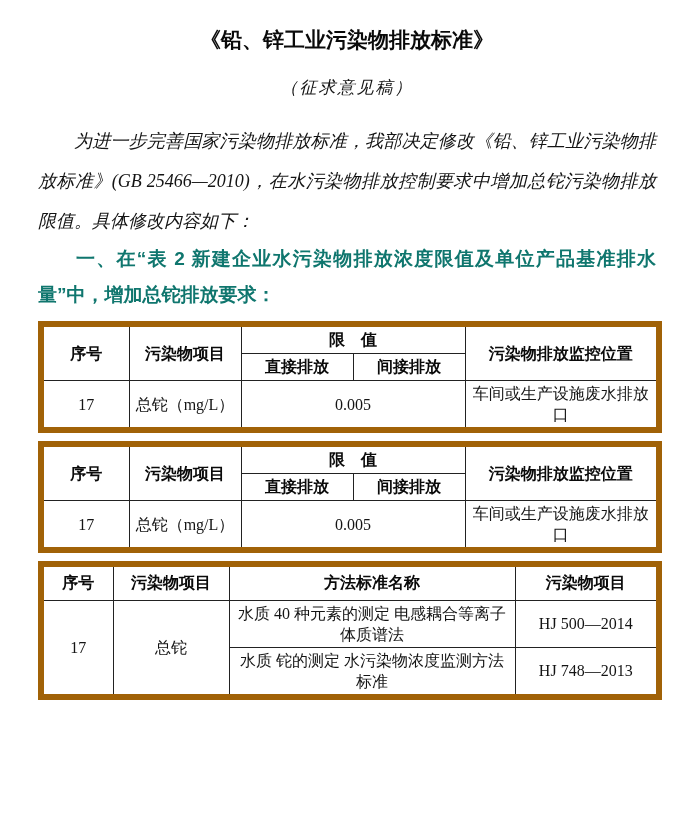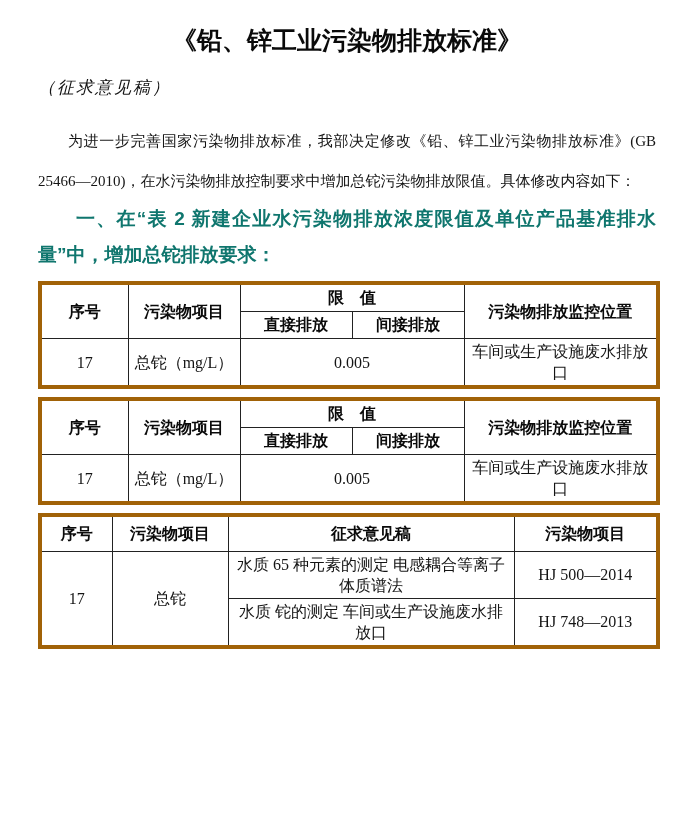--- a/index.html
+++ b/index.html
@@ -16,61 +16,62 @@
     color: #111111;
     overflow: hidden;
     box-sizing: border-box;
     padding: 26px 38px 0 38px;
     font-family: "Liberation Serif", "DejaVu Serif", serif;
   }
   .doc-title {
     text-align: center;
     font-family: "Liberation Sans", "DejaVu Sans", sans-serif;
     font-weight: bold;
-    font-size: 25px;
+    font-size: 21px;
     line-height: 28px;
     color: #0a0a0a;
     margin: 0;
   }
   .doc-title.line2 { margin-top: 25px; }
   .doc-subtitle {
-    text-align: left;
+    text-align: center;
     font-size: 17px;
     line-height: 22px;
     margin-top: 23px;
     font-style: italic;
     letter-spacing: 2px;
     color: #141414;
   }
   .para {
-    font-size: 15px;
+    font-size: 18px;
     line-height: 40px;
     text-align: justify;
     text-indent: 2em;
     margin: 0;
     color: #141414;
+    font-style: italic;
   }
   .intro { margin-top: 22px; }
   .sec-heading {
     font-family: "Liberation Sans", "DejaVu Sans", sans-serif;
     font-weight: bold;
     font-size: 19px;
     line-height: 36px;
     text-align: justify;
     text-indent: 2em;
     margin: 0;
     color: #0f766e;
   }
   .sec-heading.tight { margin-top: 10px; }
   table.doc-table {
     width: 618px;
     border-collapse: collapse;
     table-layout: fixed;
     margin: 8px 0 2px 0;
-    border: 4px solid #a16207;
+    border: 6px solid #a16207;
   }
   table.doc-table th, table.doc-table td {
     border: 1px solid #222222;
     text-align: center;
     vertical-align: middle;
     padding: 2px 4px;
     box-sizing: border-box;
     overflow: hidden;
   }
   table.doc-table th {
@@ -167,29 +168,29 @@
     <colgroup>
       <col style="width:72px">
         <col style="width:116px">
         <col style="width:286px">
         <col style="width:144px">
     </colgroup>
     <tbody>
         <tr class="hdr-row">
       <th>序号</th>
       <th>污染物项目</th>
-      <th>征求意见稿</th>
+      <th>方法标准名称</th>
       <th>污染物项目</th>
     </tr>
     <tr>
       <td rowspan="2">17</td>
       <td rowspan="2">总铊</td>
-      <td class="method-cell">水质 65 种元素的测定 电感耦合等离子体质谱法</td>
+      <td class="method-cell">水质 40 种元素的测定 电感耦合等离子体质谱法</td>
       <td>HJ 500—2014</td>
     </tr>
     <tr>
-      <td class="method-cell2">水质 铊的测定 车间或生产设施废水排放口</td>
+      <td class="method-cell2">水质 铊的测定 水污染物浓度监测方法标准</td>
       <td>HJ 748—2013</td>
     </tr>
   </tbody>
     </table>
 
 </div>
 
 </body></html>

